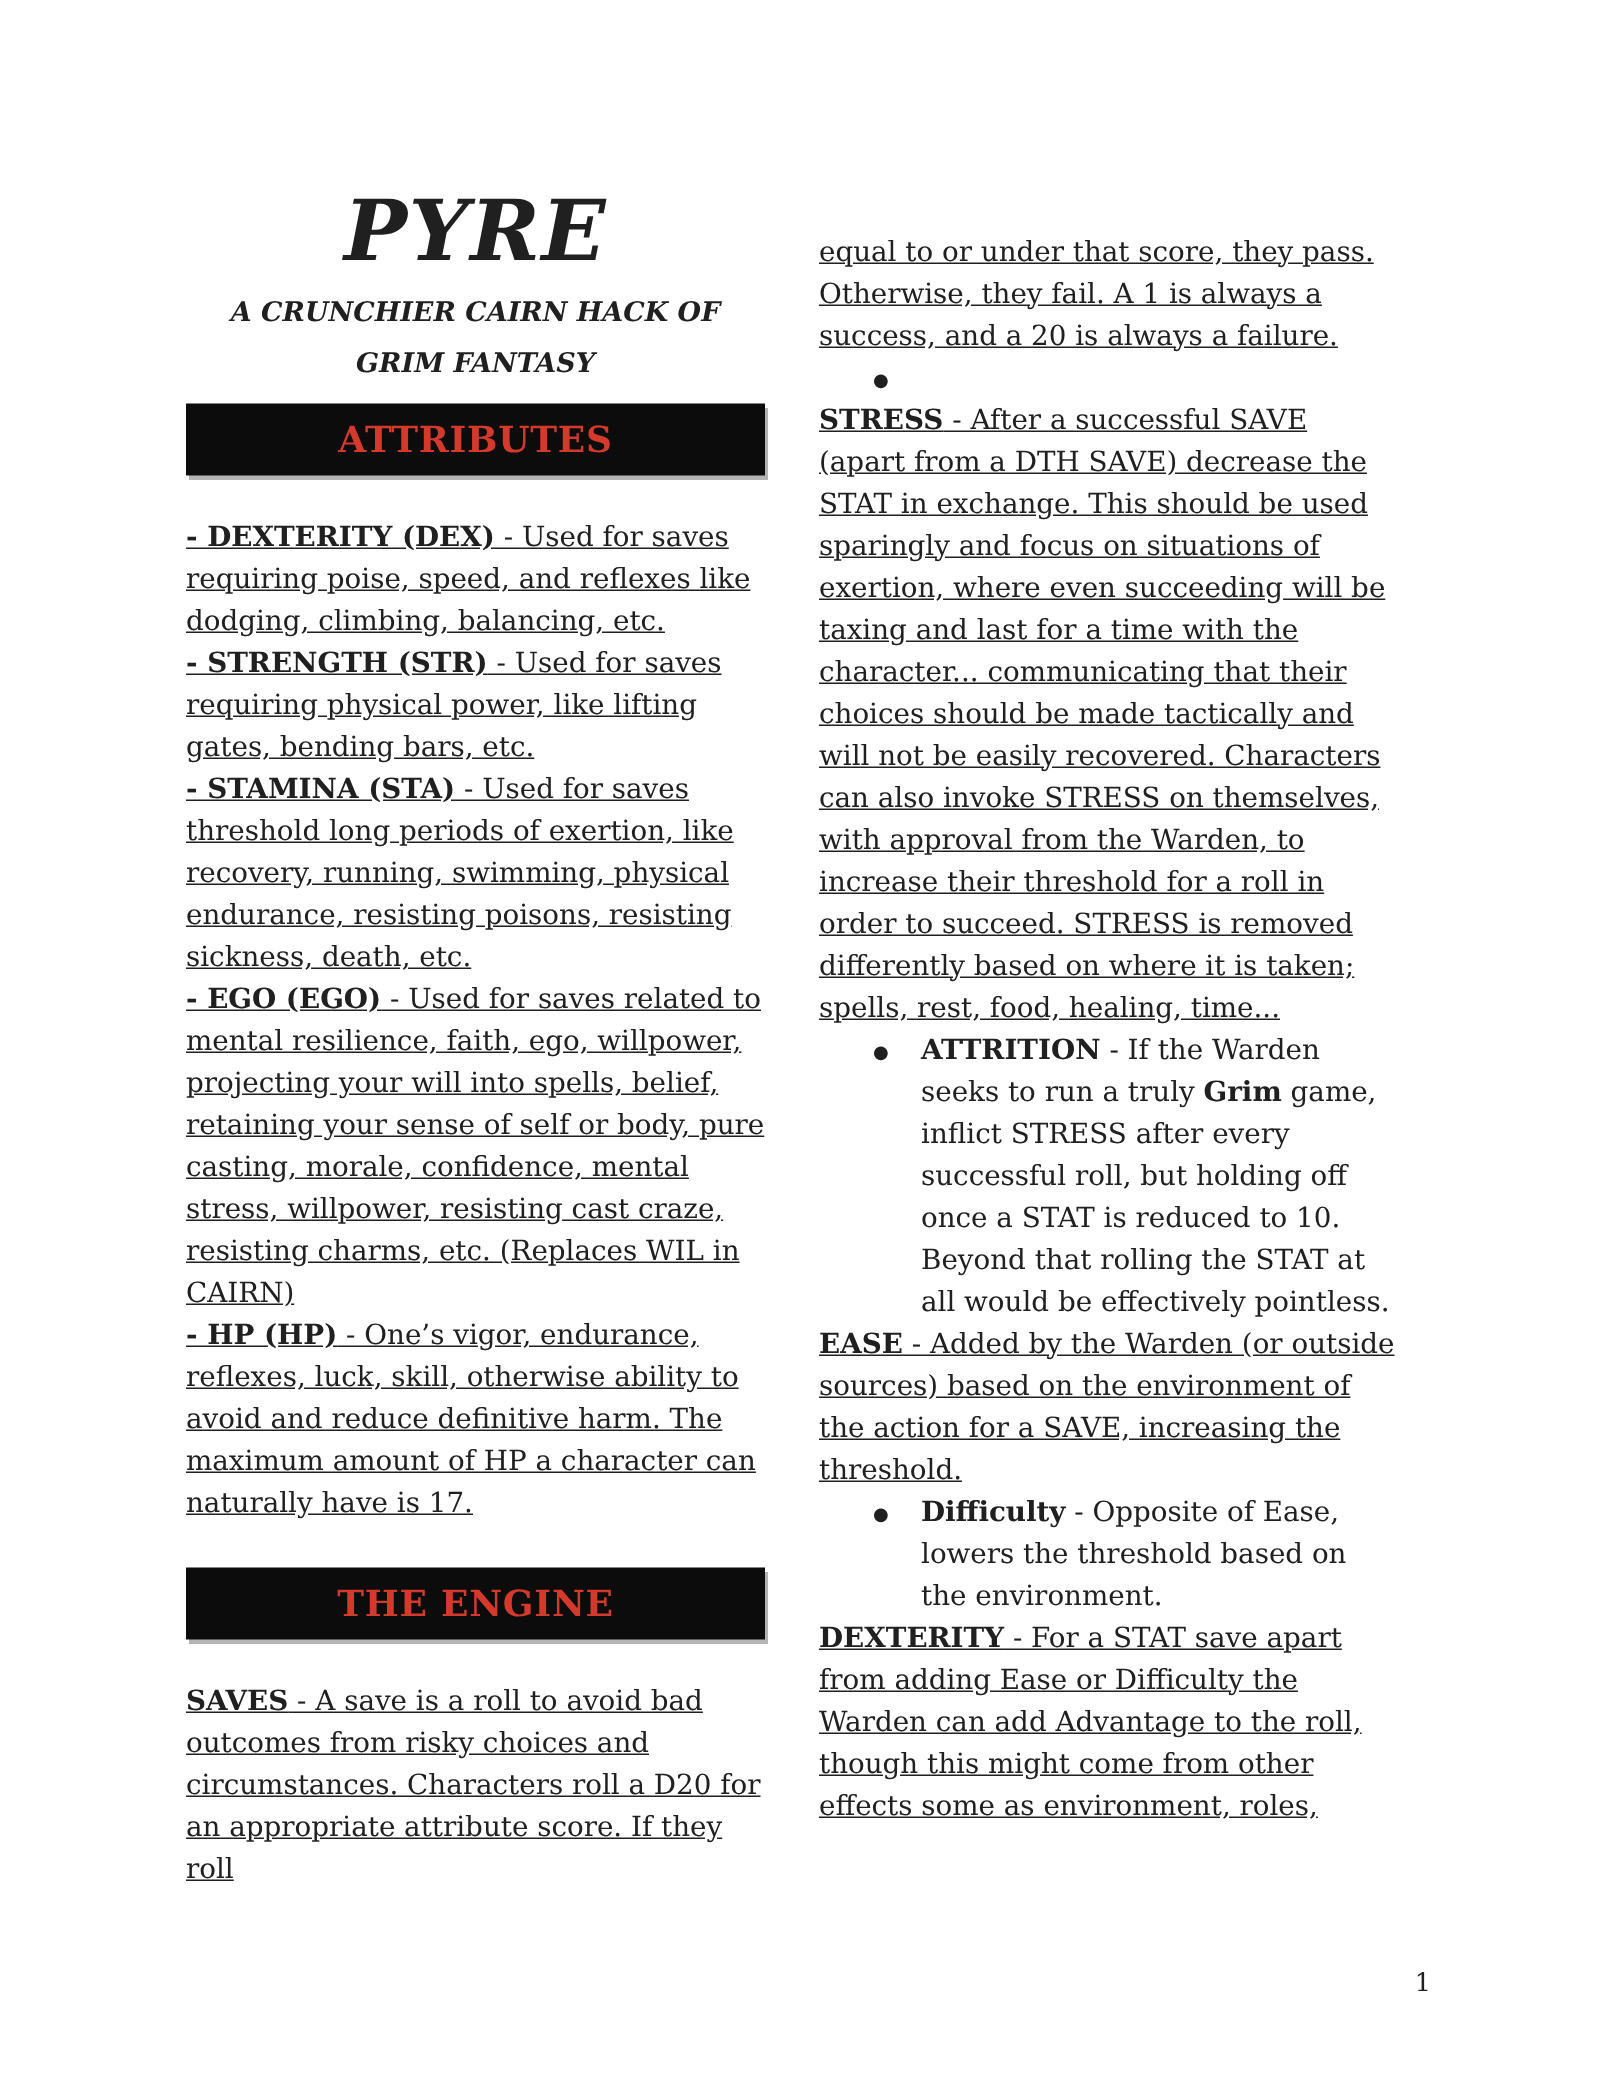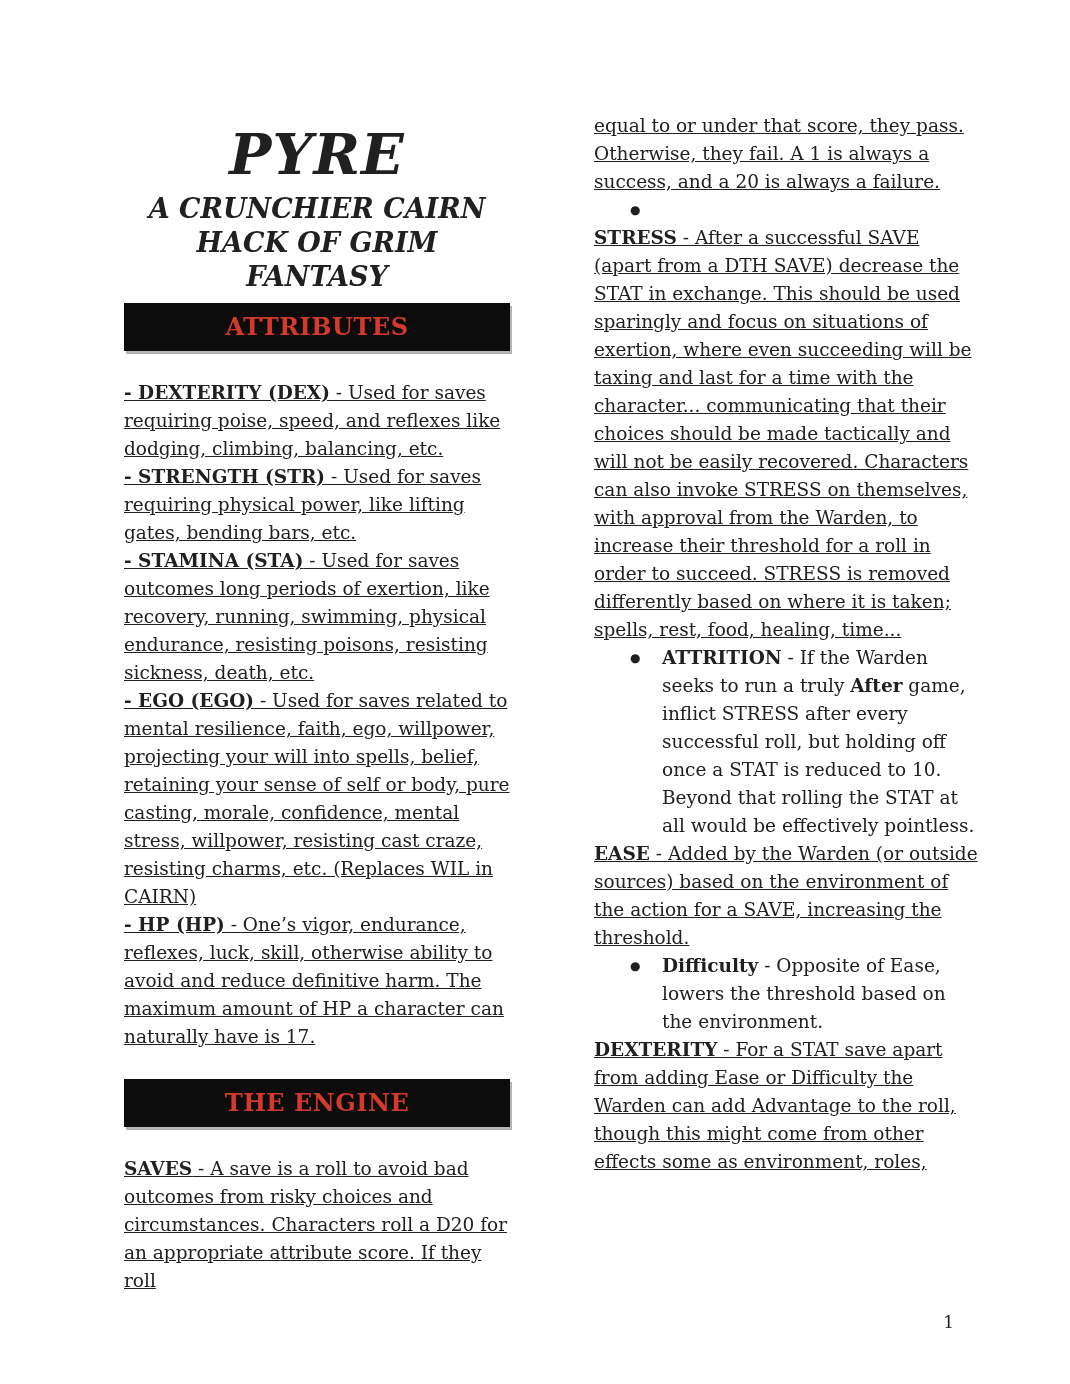--- a/index.html
+++ b/index.html
@@ -14,44 +14,44 @@
     position:relative;
     width:1070px;
     height:1384px;
     background:var(--page-bg);
     font-family:"DejaVu Serif", serif;
     color:var(--body-text);
     overflow:hidden;
   }
   .columns{
     display:flex;
-    gap:84px;
+    gap:36px;
     padding:112px 114px 0 124px;
-    align-items:flex-start;
+    align-items:center;
   }
   .col{
     width:386px;
     flex:none;
     font-size:18.5px;
     line-height:28px;
   }
   .doc-header h1{
     margin:6px 0 0 0;
     text-align:center;
     font-size:56px;
     line-height:72px;
     font-style:italic;
     font-weight:600;
     letter-spacing:1px;
   }
   .subtitle{
     text-align:center;
     font-style:italic;
     font-weight:600;
-    font-size:27px;
+    font-size:18px;
     line-height:34px;
     max-width:345px;
     margin:2px auto 0 auto;
   }
   .heading-bar{
     margin:28px 0;
     background:var(--heading-bg);
     height:48px;
     display:flex;
     align-items:center;
@@ -96,40 +96,40 @@
       <div class="doc-header">
         <h1>PYRE</h1>
         <div class="subtitle">A CRUNCHIER CAIRN HACK OF GRIM FANTASY</div>
       </div>
       <div class="blocks">
           <div class="heading-bar">
             <span class="heading-label">ATTRIBUTES</span>
           </div>
           <p class="para"><strong>- DEXTERITY (DEX)</strong><span> - Used for saves requiring poise, speed, and reflexes like dodging, climbing, balancing, etc.</span></p>
           <p class="para"><strong>- STRENGTH (STR)</strong><span> - Used for saves requiring physical power, like lifting gates, bending bars, etc.</span></p>
-          <p class="para"><strong>- STAMINA (STA)</strong><span> - Used for saves outcomes long periods of exertion, like recovery, running, swimming, physical endurance, resisting poisons, resisting sickness, death, etc.</span></p>
+          <p class="para"><strong>- STAMINA (STA)</strong><span> - Used for saves threshold long periods of exertion, like recovery, running, swimming, physical endurance, resisting poisons, resisting sickness, death, etc.</span></p>
           <p class="para"><strong>- EGO (EGO)</strong><span> - Used for saves related to mental resilience, faith, ego, willpower, projecting your will into spells, belief, retaining your sense of self or body, pure casting, morale, confidence, mental stress, willpower, resisting cast craze, resisting charms, etc. (Replaces WIL in CAIRN)</span></p>
           <p class="para"><strong>- HP (HP)</strong><span> - One’s vigor, endurance, reflexes, luck, skill, otherwise ability to avoid and reduce definitive harm. The maximum amount of HP a character can naturally have is 17.</span></p>
           <div class="heading-bar">
             <span class="heading-label">THE ENGINE</span>
           </div>
           <p class="para"><strong>SAVES</strong><span> - A save is a roll to avoid bad outcomes from risky choices and circumstances. Characters roll a D20 for an appropriate attribute score. If they roll</span></p>
         </div>
     </div>
 
     <div class="col">
       <div class="blocks">
           <p class="para"><span>equal to or under that score, they pass. Otherwise, they fail. A 1 is always a success, and a 20 is always a failure.</span></p>
           <div class="bullet-item">
             <span class="bullet-dot">●</span>
           </div>
           <p class="para"><strong>STRESS</strong><span> - After a successful SAVE (apart from a DTH SAVE) decrease the STAT in exchange. This should be used sparingly and focus on situations of exertion, where even succeeding will be taxing and last for a time with the character... communicating that their choices should be made tactically and will not be easily recovered. Characters can also invoke STRESS on themselves, with approval from the Warden, to increase their threshold for a roll in order to succeed. STRESS is removed differently based on where it is taken; spells, rest, food, healing, time...</span></p>
           <div class="bullet-item">
             <span class="bullet-dot">●</span>
-            <div class="bullet-text"><strong>ATTRITION</strong><span> - If the Warden seeks to run a truly </span><strong>After</strong><span> game, inflict STRESS after every successful roll, but holding off once a STAT is reduced to 10. Beyond that rolling the STAT at all would be effectively pointless.</span></div>
+            <div class="bullet-text"><strong>ATTRITION</strong><span> - If the Warden seeks to run a truly </span><strong>Grim</strong><span> game, inflict STRESS after every successful roll, but holding off once a STAT is reduced to 10. Beyond that rolling the STAT at all would be effectively pointless.</span></div>
           </div>
           <p class="para"><strong>EASE</strong><span> - Added by the Warden (or outside sources) based on the environment of the action for a SAVE, increasing the threshold.</span></p>
           <div class="bullet-item">
             <span class="bullet-dot">●</span>
             <div class="bullet-text"><strong>Difficulty</strong><span> - Opposite of Ease, lowers the threshold based on the environment.</span></div>
           </div>
           <p class="para"><strong>DEXTERITY</strong><span> - For a STAT save apart from adding Ease or Difficulty the Warden can add Advantage to the roll, though this might come from other effects some as environment, roles,</span></p>
         </div>
     </div>
 

